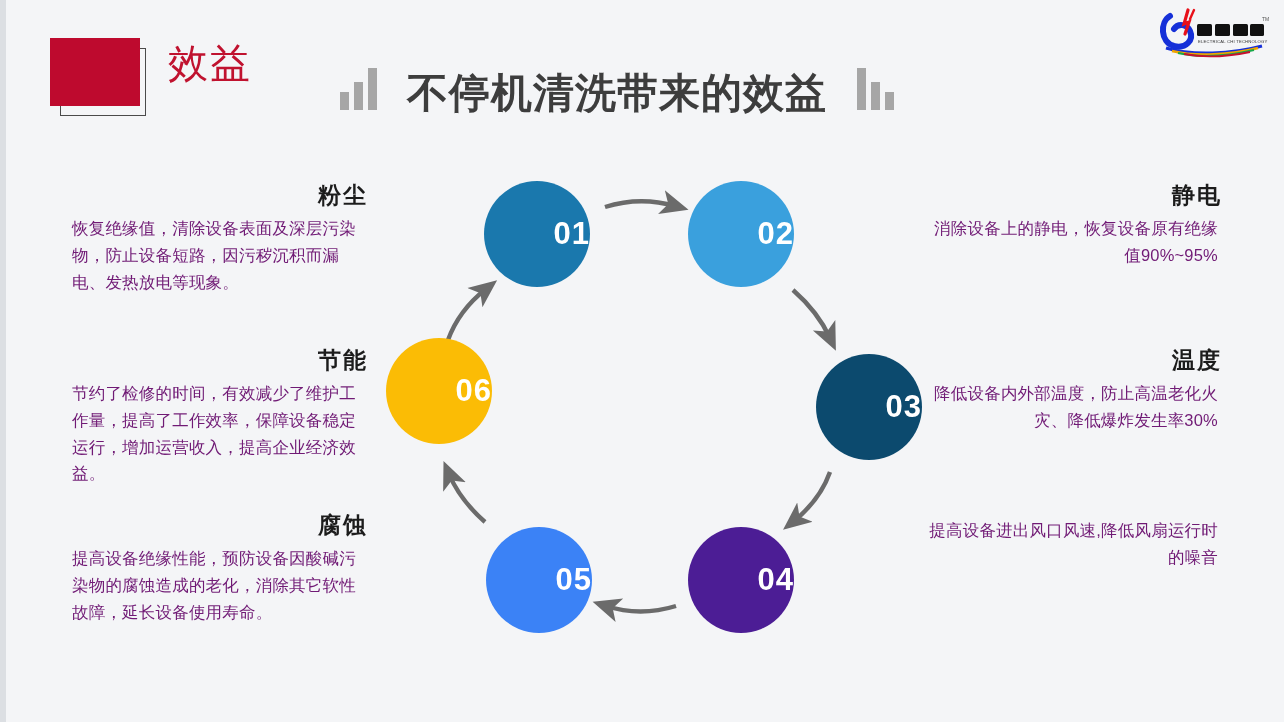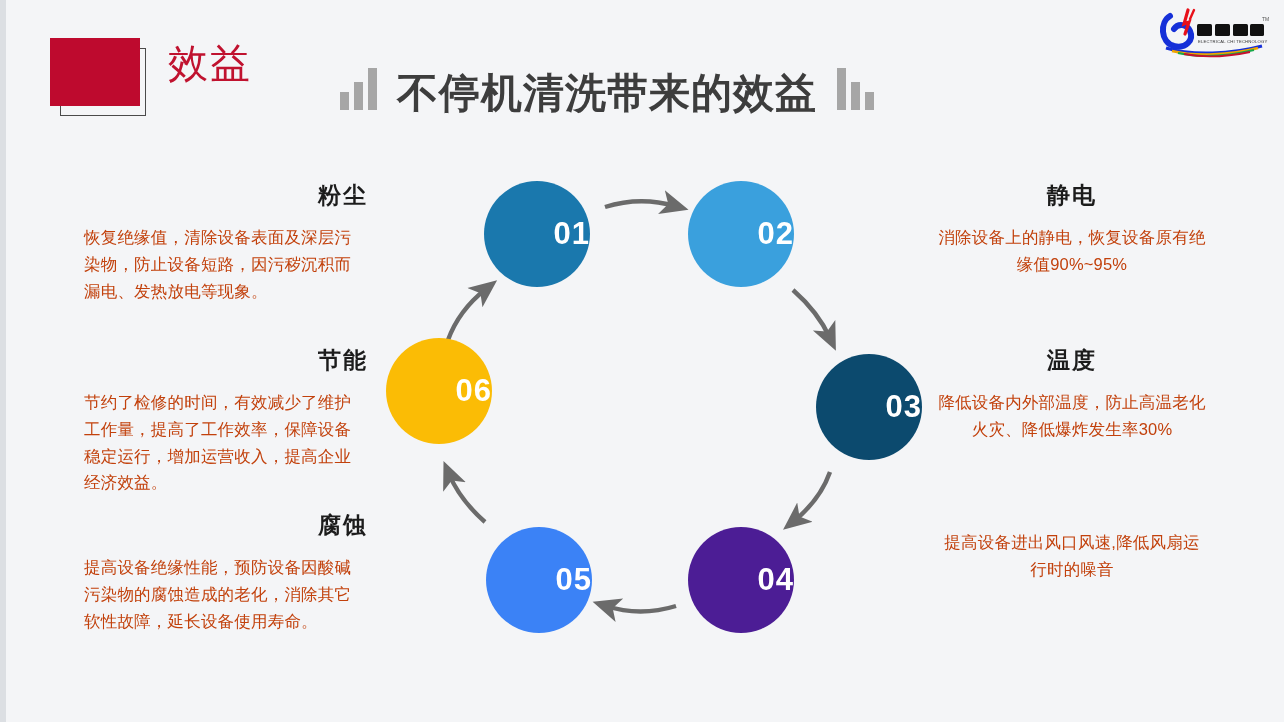--- a/index.html
+++ b/index.html
@@ -68,21 +68,21 @@
     line-height: 1;
     white-space: nowrap;
   }
 
   .title-row {
     position: absolute;
     left: 340px;
     top: 66px;
     display: flex;
     align-items: flex-end;
-    gap: 20px;
+    gap: 30px;
   }
   .bars {
     display: flex;
     align-items: flex-end;
     gap: 5px;
     height: 44px;
     padding-bottom: 4px;
   }
   .bars span {
     display: block;
@@ -140,27 +140,27 @@
   .blk { position: absolute; width: 300px; }
   .blk h3 {
     margin: 0 0 7px 0;
     font-size: 23px;
     font-weight: bold;
     color: #1c1c1c;
     letter-spacing: 2px;
     line-height: 1.1;
   }
   .blk p {
-    margin: 16px;
+    margin: 4px;
     font-size: 16.5px;
-    color: #c2410c;
+    color: #701a75;
     line-height: 1.62;
     letter-spacing: 0.2px;
   }
-  .blk.right { text-align: center; }
+  .blk.right { text-align: right; }
   .blk.left  { text-align: left; }
   .blk.left h3 { text-align: right; }
 </style>
 </head>
 <body>
 
 <div class="slide">
 
   <div class="edge-strip"></div>
 

